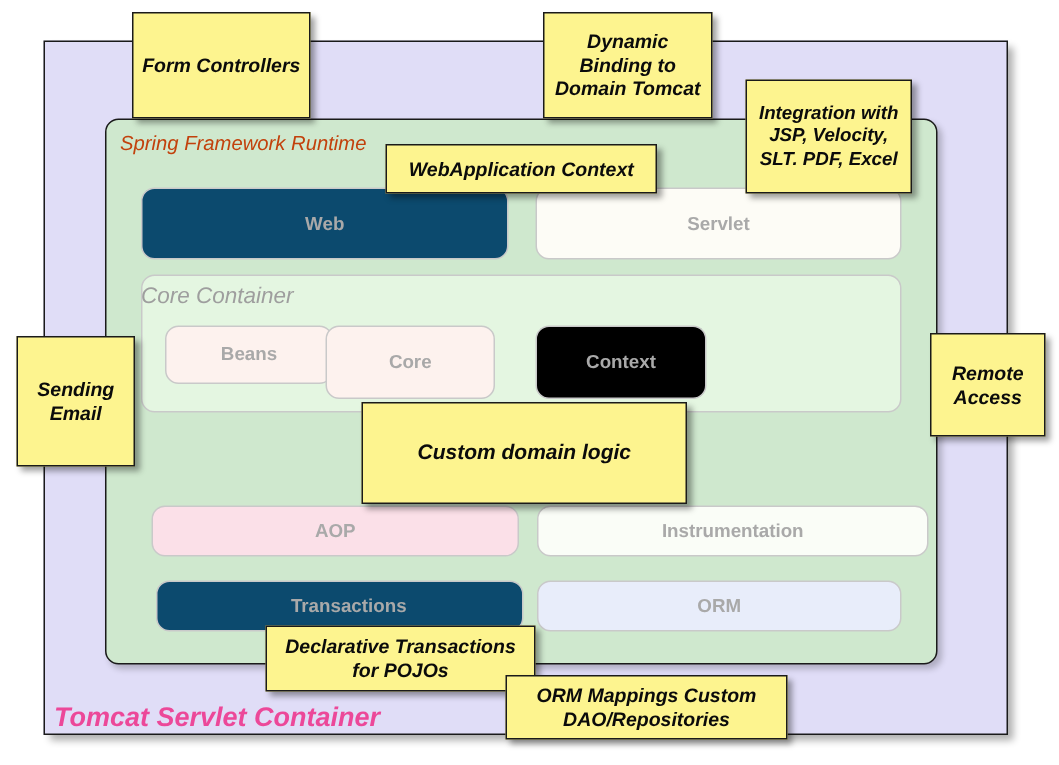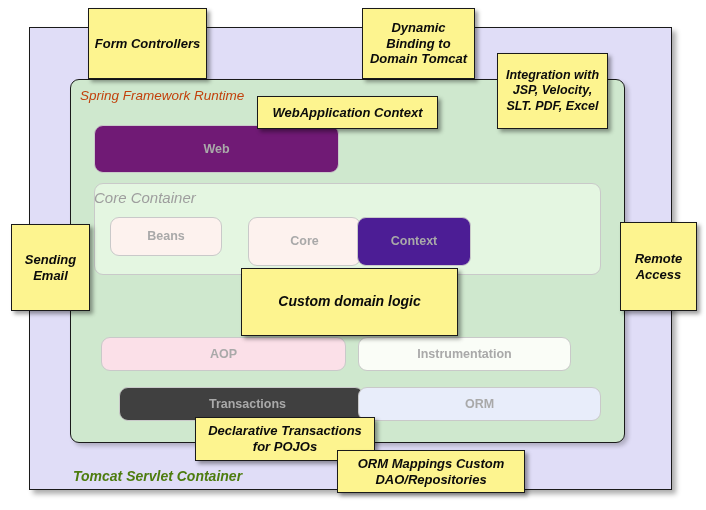--- a/index.html
+++ b/index.html
@@ -27,26 +27,25 @@
     height: 463px;
     background: #e0ddf7;
     border: 1.5px solid #1a1a1a;
     box-shadow: 4px 4px 5px rgba(0,0,0,0.32);
     box-sizing: border-box;
   }
   .tomcat-label {
     position: absolute;
     left: 36px;
     top: 468px;
-    font-size: 14px;
+    font-size: 18px;
     font-weight: bold;
     font-style: italic;
-    color: #4d7c0f;
+    color: #ec4899;
     white-space: nowrap;
-    margin-left: 37px;
   }
 
   
   .spring-runtime {
     position: absolute;
     left: 70px;
     top: 79px;
     width: 555px;
     height: 364px;
     background: #cfe8ce;
@@ -127,45 +126,48 @@
 <body>
 
 <div id="canvas">
 
   <div class="tomcat-container"></div>
 
   <div class="spring-runtime"></div>
 
   <div class="spring-label">Spring Framework Runtime</div>
 
-  <div class="module" style="left:94px; top:125px; width:245px; height:48px; background:#701a75;">
+  <div class="module" style="left:94px; top:125px; width:245px; height:48px; background:#0c4a6e;">
     <span>Web</span>
+  </div>
+  <div class="module" style="left:357px; top:125px; width:244px; height:48px; background:#fdfcf6;">
+    <span>Servlet</span>
   </div>
 
   <div class="core-container"></div>
   <div class="core-container-label">Core Container</div>
 
   <div class="module" style="left:110px; top:217px; width:112px; height:39px; background:#fdf2ee;">
     <span>Beans</span>
   </div>
-  <div class="module" style="left:248px; top:217px; width:113px; height:49px; background:#fdf2ee;">
+  <div class="module" style="left:217px; top:217px; width:113px; height:49px; background:#fdf2ee;">
     <span>Core</span>
   </div>
-  <div class="module" style="left:357px; top:217px; width:114px; height:49px; background:#4c1d95;">
+  <div class="module" style="left:357px; top:217px; width:114px; height:49px; background:#000000;">
     <span>Context</span>
   </div>
 
   <div class="module" style="left:101px; top:337px; width:245px; height:34px; background:#fbe0e8;">
     <span>AOP</span>
   </div>
-  <div class="module" style="left:358px; top:337px; width:213px; height:34px; background:#fafdf7;">
+  <div class="module" style="left:358px; top:337px; width:261px; height:34px; background:#fafdf7;">
     <span>Instrumentation</span>
   </div>
 
-  <div class="module" style="left:119px; top:387px; width:245px; height:34px; background:#404040;padding-left:12px;">
+  <div class="module" style="left:104px; top:387px; width:245px; height:34px; background:#0c4a6e;padding-left:12px;">
     <span>Transactions</span>
   </div>
   <div class="module" style="left:358px; top:387px; width:243px; height:34px; background:#e8edfa;">
     <span>ORM</span>
   </div>
 
   <div class="tomcat-label">Tomcat Servlet Container</div>
 
   <div class="note" style="left:88px; top:8px; width:119px; height:71px;">
     <span>Form Controllers</span>
@@ -181,29 +183,29 @@
   </div>
 
   <div class="note" style="left:257px; top:96px; width:181px; height:33px;">
     <span>WebApplication Context</span>
   </div>
 
   <div class="note" style="left:11px; top:224px; width:79px; height:87px;">
     <span>Sending Email</span>
   </div>
 
-  <div class="note" style="left:620px; top:222px; width:77px; height:89px;">
+  <div class="note" style="left:620px; top:222px; width:77px; height:69px;">
     <span>Remote Access</span>
   </div>
 
   <div class="note" style="left:241px; top:268px; width:217px; height:68px; font-size:14px;">
     <span>Custom domain logic</span>
   </div>
 
-  <div class="note" style="left:195px; top:417px; width:180px; height:44px;">
+  <div class="note" style="left:177px; top:417px; width:180px; height:44px;">
     <span>Declarative Transactions for POJOs</span>
   </div>
 
   <div class="note" style="left:337px; top:450px; width:188px; height:43px;">
     <span>ORM Mappings Custom DAO/Repositories</span>
   </div>
 
 </div>
 
 </body></html>

